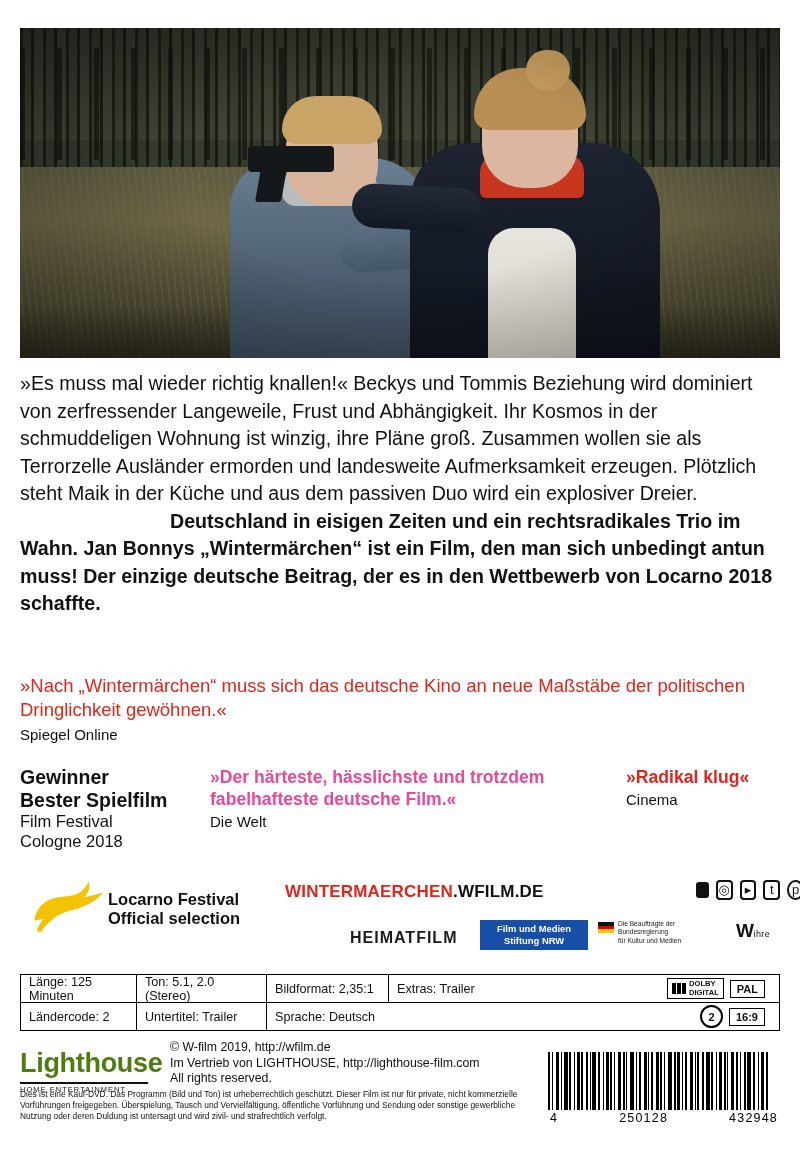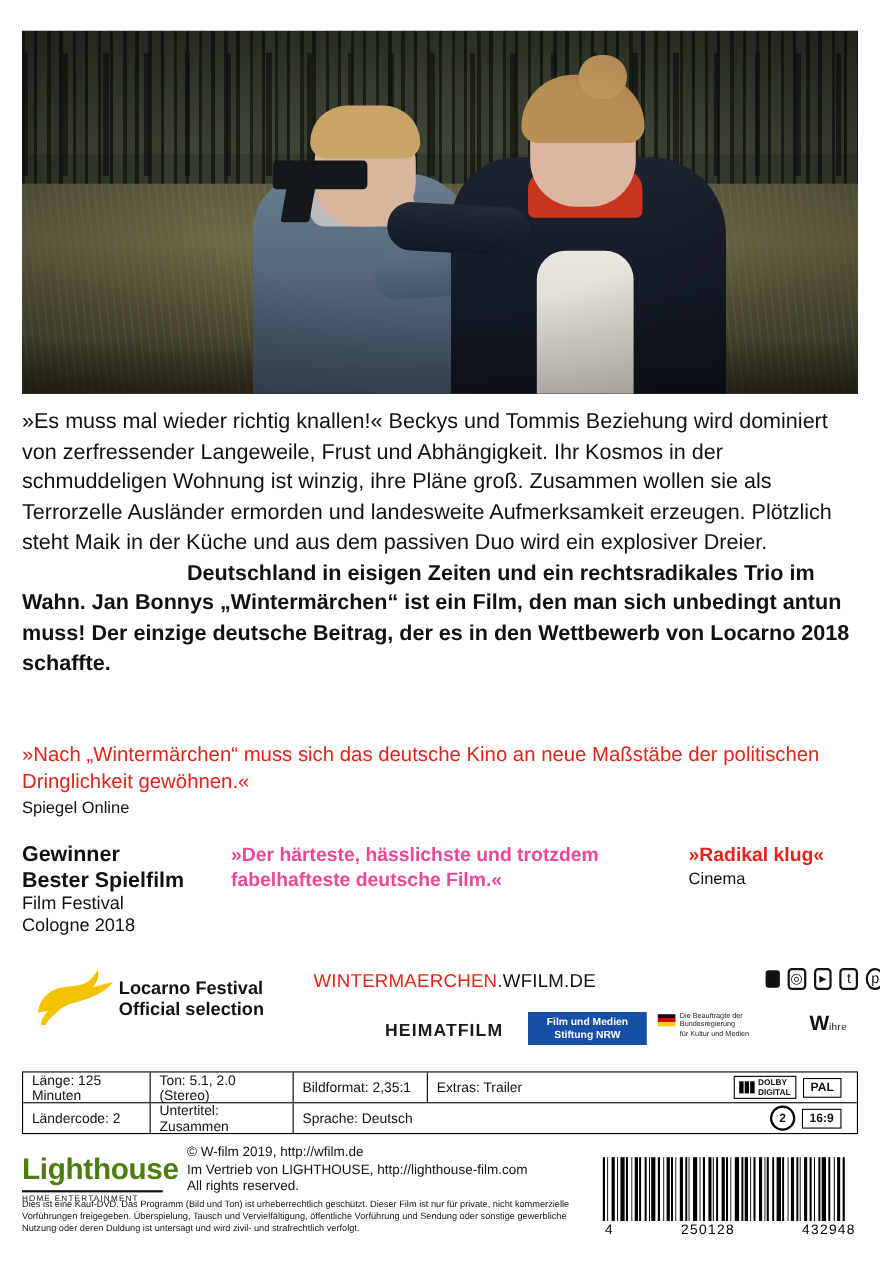--- a/index.html
+++ b/index.html
@@ -229,21 +229,21 @@
   }
   .leopard {
     position: absolute; left: 8px; top: 6px; width: 78px; height: 56px;
   }
   .locarno-text {
     position: absolute; left: 88px; top: 18px;
     font-weight: bold; font-size: 16.5px; line-height: 19px; color: #111;
   }
   .url {
     position: absolute; left: 265px; top: 10px;
-    font-weight: normal; font-size: 17px; letter-spacing: 0.2px;
+    font-weight: bold; font-size: 17px; letter-spacing: 0.2px;
   }
   .url .red { color: #e2241b; }
   .url .blk { color: #111; }
   .social {
     position: absolute; left: 676px; top: 8px; width: 108px; height: 20px;
     display: flex; gap: 7px; align-items: center;
   }
   .social span {
     display: inline-block; width: 16px; height: 16px; color: #111;
     font-size: 13px; line-height: 16px; text-align: center;
@@ -377,20 +377,21 @@
 
   <div class="awards">
     <div class="award-col1">
       <div class="big">Gewinner</div>
       <div class="big">Bester Spielfilm</div>
       <div class="small">Film Festival</div>
       <div class="small">Cologne 2018</div>
     </div>
     <div class="award-col2">
       <div class="q">»Der härteste, hässlichste und trotzdem fabelhafteste deutsche Film.«</div>
+      <div class="src">Die Welt</div>
     </div>
     <div class="award-col3">
       <div class="q">»Radikal klug«</div>
       <div class="src">Cinema</div>
     </div>
   </div>
 
   <div class="logos">
     <svg class="leopard" viewBox="0 0 100 70">
       <path d="M8 54 C10 40 18 30 30 26 C40 22 52 24 62 20 C70 17 74 10 78 4 C80 10 78 18 72 24 C80 22 88 20 96 18 C90 26 80 32 70 36 C58 41 44 42 34 50 C28 55 22 60 18 66 L12 66 C13 60 16 56 20 52 C16 52 11 53 8 54 Z" fill="#f3c300"></path>
@@ -453,21 +454,21 @@
               <span style="display:block">DOLBY</span>
               <span style="display:block">DIGITAL</span>
             </span>
           </span>
           <span class="pal">PAL</span>
         </span>
       </div>
     </div>
     <div class="row">
       <div class="cell" style="width:116px">Ländercode: 2</div>
-      <div class="cell" style="width:130px">Untertitel: Zusammen</div>
+      <div class="cell" style="width:130px">Untertitel: Trailer</div>
       <div class="cell last" style="flex:1">
         <span>Sprache: Deutsch</span>
         <span class="badges">
           <span class="fsk">2</span>
           <span class="ratio">16:9</span>
         </span>
       </div>
     </div>
   </div>
 

